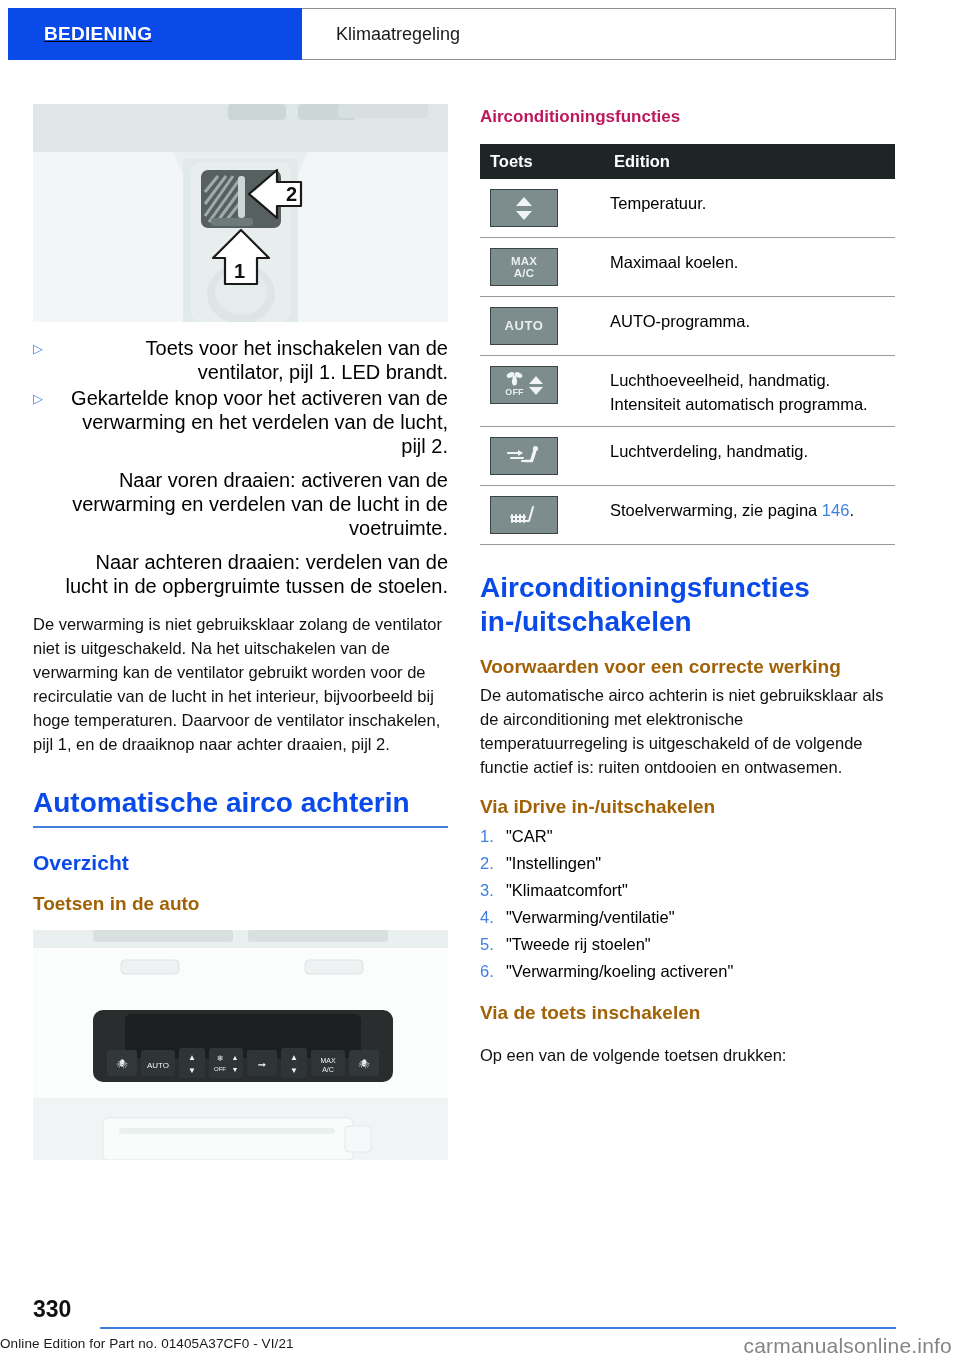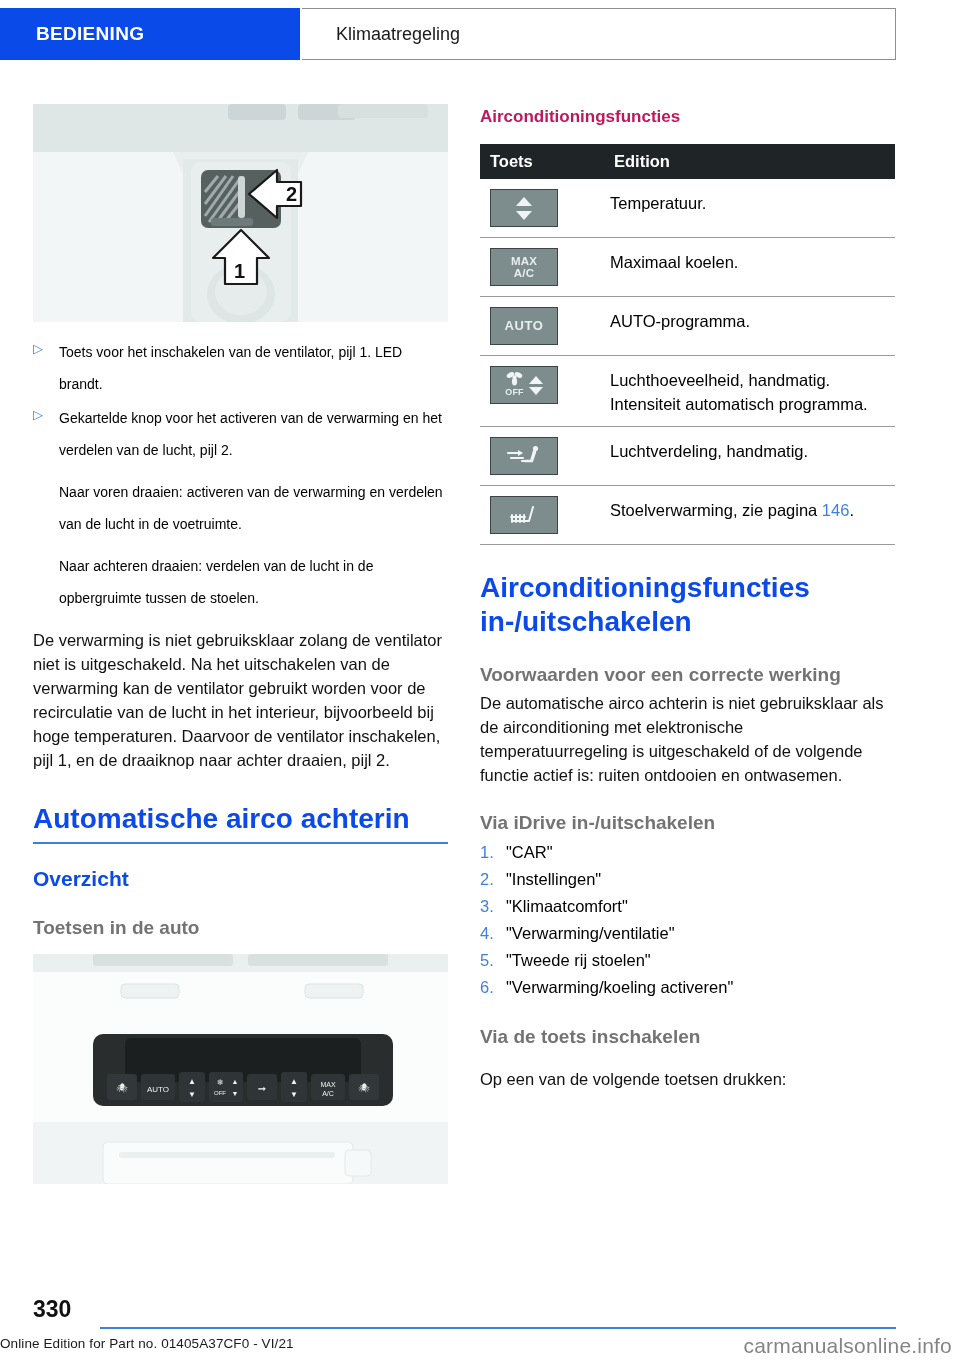--- a/index.html
+++ b/index.html
@@ -8,23 +8,23 @@
     background: #ffffff;
     font-family: "Liberation Sans", sans-serif;
     color: #000;
     overflow: hidden;
   }
   .page { position: relative; width: 960px; height: 1362px; }
 
   
   .header { position: absolute; left: 0; top: 8px; width: 960px; height: 52px; }
   .header-chapter {
-    position: absolute; left: 0; top: 0; width: 300px; height: 52px;
+    position: absolute; left: 8px; top: 0; width: 300px; height: 52px;
     background: #0a4ae8;
-    display: flex; align-items: center; padding-left: 36px;
+    display: flex; align-items: center; padding-left: 36px; text-decoration: underline;
   }
   .header-chapter-label {
     color: #fff; font-size: 19px; font-weight: bold; letter-spacing: .3px;
   }
   .header-section {
     position: absolute; left: 302px; top: 0; width: 594px; height: 52px;
     border: 1px solid #8e8e8e; border-left: none; background: #fff;
     display: flex; align-items: center; padding-left: 34px;
   }
   .header-section-label { font-size: 18px; color: #1a1a1a; }
@@ -42,36 +42,36 @@
   p.body {
     font-size: 16.5px; line-height: 24px; color: #111;
     margin-top: 14px;
   }
   .bullet-list { margin-top: 14px; }
   .bullet-row { display: flex; margin-bottom: 2px; }
   .bullet-mark {
     color: #3f7fe0; font-size: 13px; width: 26px; flex: 0 0 26px;
     line-height: 24px; padding-top: 1px;
   }
-  .bullet-text { font-size: 14px; line-height: 32px; flex: 1; }
+  .bullet-text { font-size: 20px; line-height: 24px; flex: 1; text-align: right; }
   .sub-para { margin-top: 10px; }
 
   
   h1.h-main {
     color: #0a4ae8; font-size: 28px; font-weight: bold; line-height: 34px;
     margin-top: 30px; padding-bottom: 6px;
     border-bottom: 2px solid #3f7fe0;
   }
   h2.h-sub {
     color: #0a4ae8; font-size: 21px; font-weight: bold; line-height: 26px;
     margin-top: 22px;
   }
   h3.h-sub2 {
-    color: #737373; font-size: 19px; font-weight: bold; line-height: 24px;
-    margin-top: 24px;
+    color: #a16207; font-size: 19px; font-weight: bold; line-height: 24px;
+    margin-top: 16px;
   }
 
   
   .tbl-title {
     color: #be185d; font-size: 17px; font-weight: bold; line-height: 26px;
   }
   table.fn-table {
     width: 415px; border-collapse: collapse; margin-top: 14px;
   }
   table.fn-table thead th {

